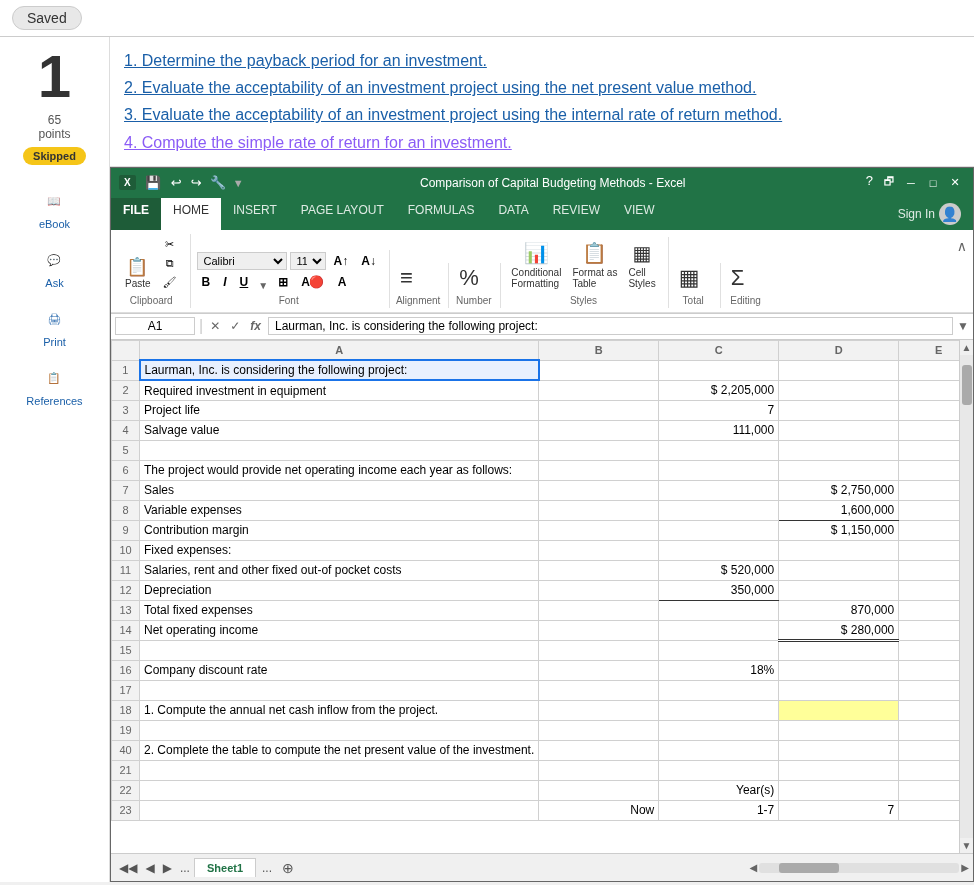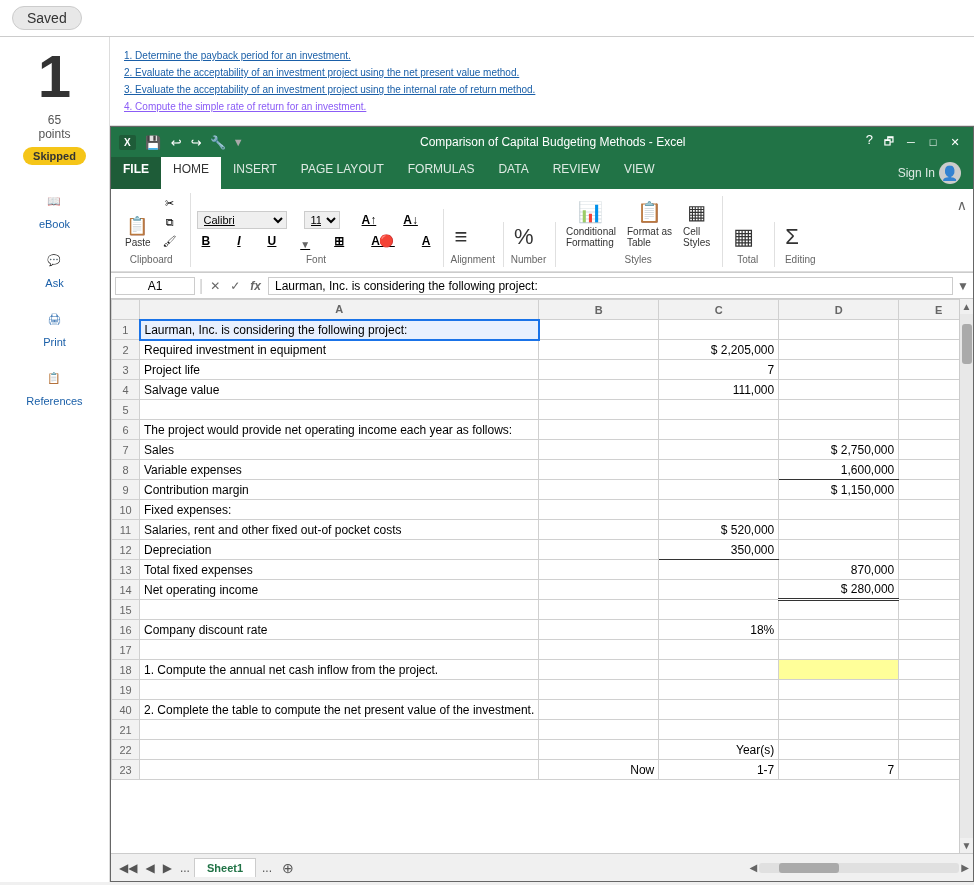--- a/index.html
+++ b/index.html
@@ -17,21 +17,21 @@
     
     .left-sidebar { width: 110px; background: #fff; border-right: 1px solid #ddd; display: flex; flex-direction: column; align-items: center; padding: 10px 0; }
     .big-number { font-size: 60px; font-weight: bold; color: #333; line-height: 1; margin-bottom: 6px; }
     .points-label { font-size: 12px; color: #555; text-align: center; }
     .skipped-badge { background: #f5c518; border-radius: 10px; padding: 3px 10px; font-size: 11px; font-weight: bold; color: #333; margin: 6px 0 14px; }
     .sidebar-item { display: flex; flex-direction: column; align-items: center; margin: 8px 0; cursor: pointer; color: #1a5fa8; font-size: 11px; gap: 3px; }
     .sidebar-icon { width: 28px; height: 28px; display: flex; align-items: center; justify-content: center; }
 
     
     .content-area { flex: 1; display: flex; flex-direction: column; overflow: hidden; }
-    .instructions { background: #fff; padding: 10px 14px; font-size: 10px; line-height: 1.7; border-bottom: 1px solid #ddd; }
+    .instructions { background: #fff; padding: 10px 14px; font-size: 16px; line-height: 1.7; border-bottom: 1px solid #ddd; }
     .instructions li { color: #1a5fa8; text-decoration: underline; list-style: none; padding-left: 14px; text-indent: -14px; }
     .instructions li::before { content: ""; }
 
     
     .excel-window { flex: 1; border: 1px solid #666; background: #fff; display: flex; flex-direction: column; margin: 0; overflow: hidden; }
 
     
     .excel-titlebar { background: #217346; height: 30px; display: flex; align-items: center; padding: 0 8px; justify-content: space-between; }
     .excel-title-center { color: #fff; font-size: 12px; flex: 1; text-align: center; }
     .excel-win-controls { display: flex; gap: 2px; }
@@ -49,21 +49,21 @@
 
     .ribbon-content { display: flex; padding: 4px 6px; gap: 2px; background: #fff; align-items: flex-end; border-bottom: 1px solid #ddd; }
     .ribbon-group { display: flex; flex-direction: column; align-items: flex-start; border-right: 1px solid #e0e0e0; padding: 2px 8px 2px 4px; gap: 2px; min-width: 50px; }
     .ribbon-group-label { font-size: 10px; color: #666; text-align: center; width: 100%; padding-top: 2px; }
     .ribbon-group-content { display: flex; align-items: flex-end; gap: 3px; }
     .rb-btn { display: flex; flex-direction: column; align-items: center; justify-content: flex-end; cursor: pointer; padding: 2px 4px; border-radius: 2px; font-size: 10px; color: #333; border: none; background: transparent; gap: 2px; }
     .rb-icon { font-size: 18px; line-height: 1; }
     .rb-btn-small { font-size: 11px; padding: 1px 4px; cursor: pointer; border: 1px solid transparent; border-radius: 2px; background: transparent; }
 
     
-    .font-row { display: flex; align-items: flex-end; gap: 17px; text-decoration: underline; }
+    .font-row { display: flex; align-items: flex-end; gap: 3px; }
     .font-select { font-size: 11px; border: 1px solid #ccc; padding: 1px 2px; width: 90px; }
     .font-size-select { font-size: 11px; border: 1px solid #ccc; padding: 1px 2px; width: 36px; }
     .font-btn { font-size: 12px; font-weight: bold; cursor: pointer; padding: 1px 4px; border: 1px solid transparent; border-radius: 2px; background: transparent; }
 
     
     .formula-bar { display: flex; align-items: center; border-bottom: 1px solid #ccc; background: #fff; padding: 2px 4px; gap: 4px; height: 26px; }
     .cell-ref { width: 80px; font-size: 12px; border: 1px solid #ccc; padding: 1px 4px; text-align: center; }
     .formula-sep { color: #ccc; font-size: 16px; }
     .formula-input { flex: 1; font-size: 12px; border: 1px solid #ccc; padding: 1px 6px; }
     .formula-arrow { margin-left: auto; font-size: 12px; color: #666; cursor: pointer; }

